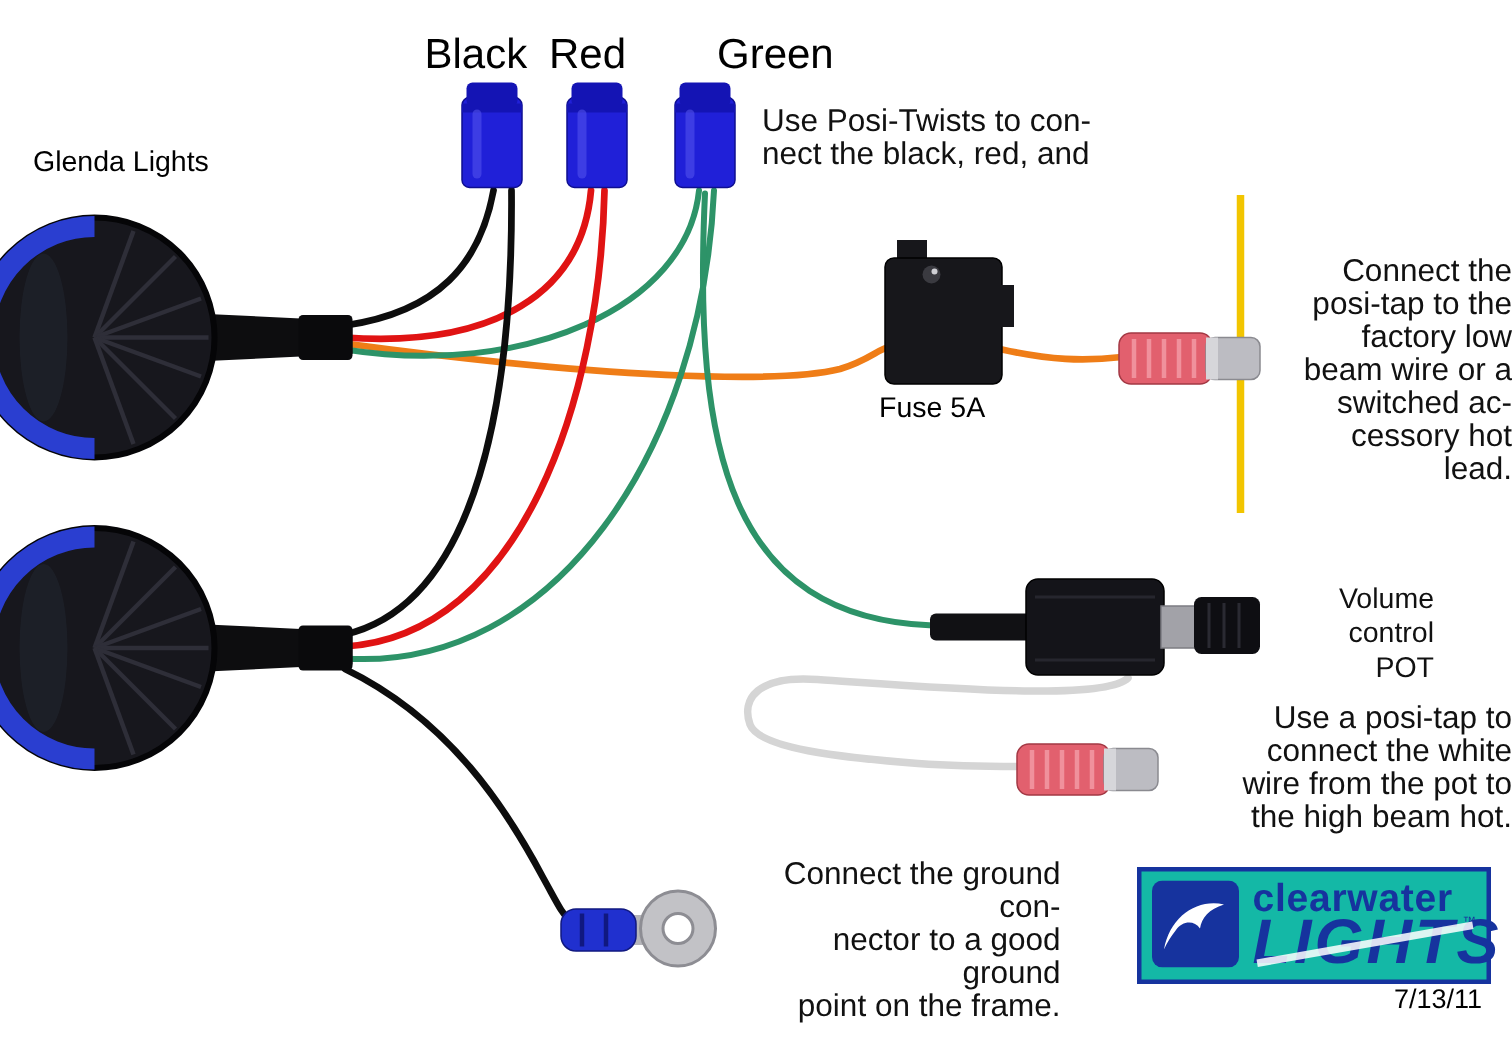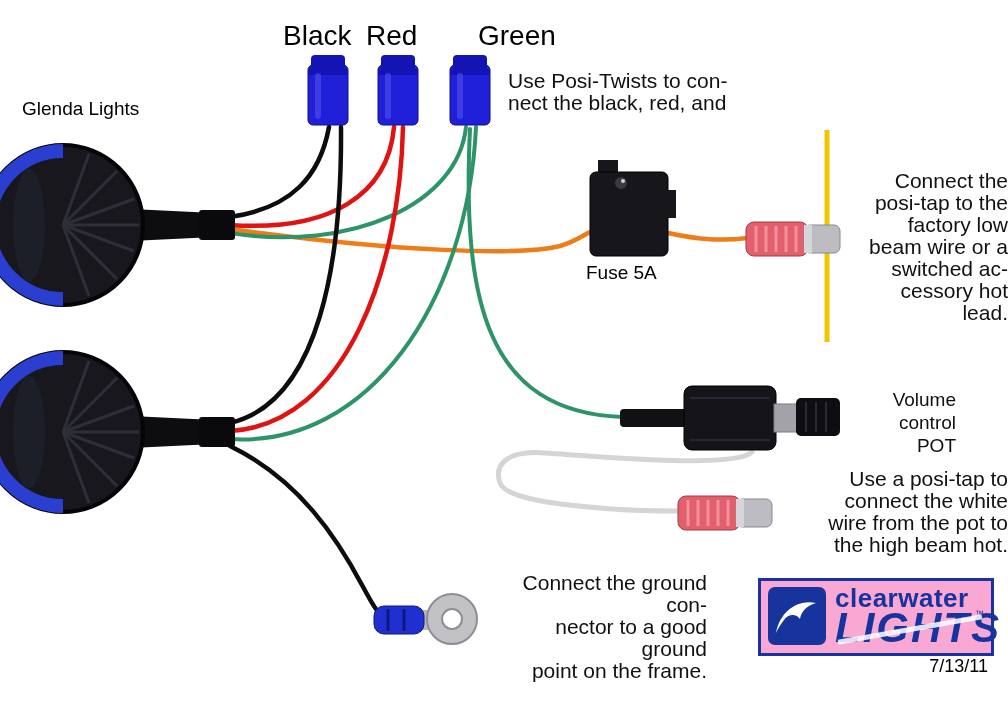--- a/index.html
+++ b/index.html
@@ -5,21 +5,21 @@
   html,body{margin:0;padding:0;background:#fff;}
   #stage{position:relative;width:1008px;height:707px;background:#fff;overflow:hidden;
          font-family:"Liberation Sans",sans-serif;color:#111;}
   #wires-svg{position:absolute;left:0;top:0;z-index:1;}
   .txt{position:absolute;z-index:3;}
   .wire-label{font-size:28px;color:#000;text-align:left;}
   .small-label{font-size:19px;color:#000;}
   .note{font-size:21px;line-height:22px;color:#111;}
   .note.center{text-align:right;}
   .logo-box{position:absolute;left:758px;top:578px;width:230px;height:72px;
-            border:3px solid #16339e;background:#f9a8d4;z-index:3;}
+            border:3px solid #16339e;background:#14b8a6;z-index:3;}
   .logo-wave{position:absolute;left:7px;top:6px;width:58px;height:58px;}
   .logo-top{position:absolute;left:74px;top:2px;font-size:26px;font-weight:bold;
             color:#16339e;letter-spacing:.5px;}
   .logo-bottom{position:absolute;left:74px;top:24px;font-size:42px;font-weight:bold;
             font-style:italic;color:#16339e;letter-spacing:2px;line-height:46px;}
   .logo-tm{position:absolute;left:214px;top:28px;font-size:9px;color:#16339e;}
   .logo-streak{position:absolute;left:76px;top:46px;width:146px;height:5px;
             background:rgba(255,255,255,.85);transform:rotate(-10deg);z-index:4;}
   .date{position:absolute;left:860px;top:656px;width:128px;text-align:right;
         font-size:18px;color:#000;z-index:3;}

